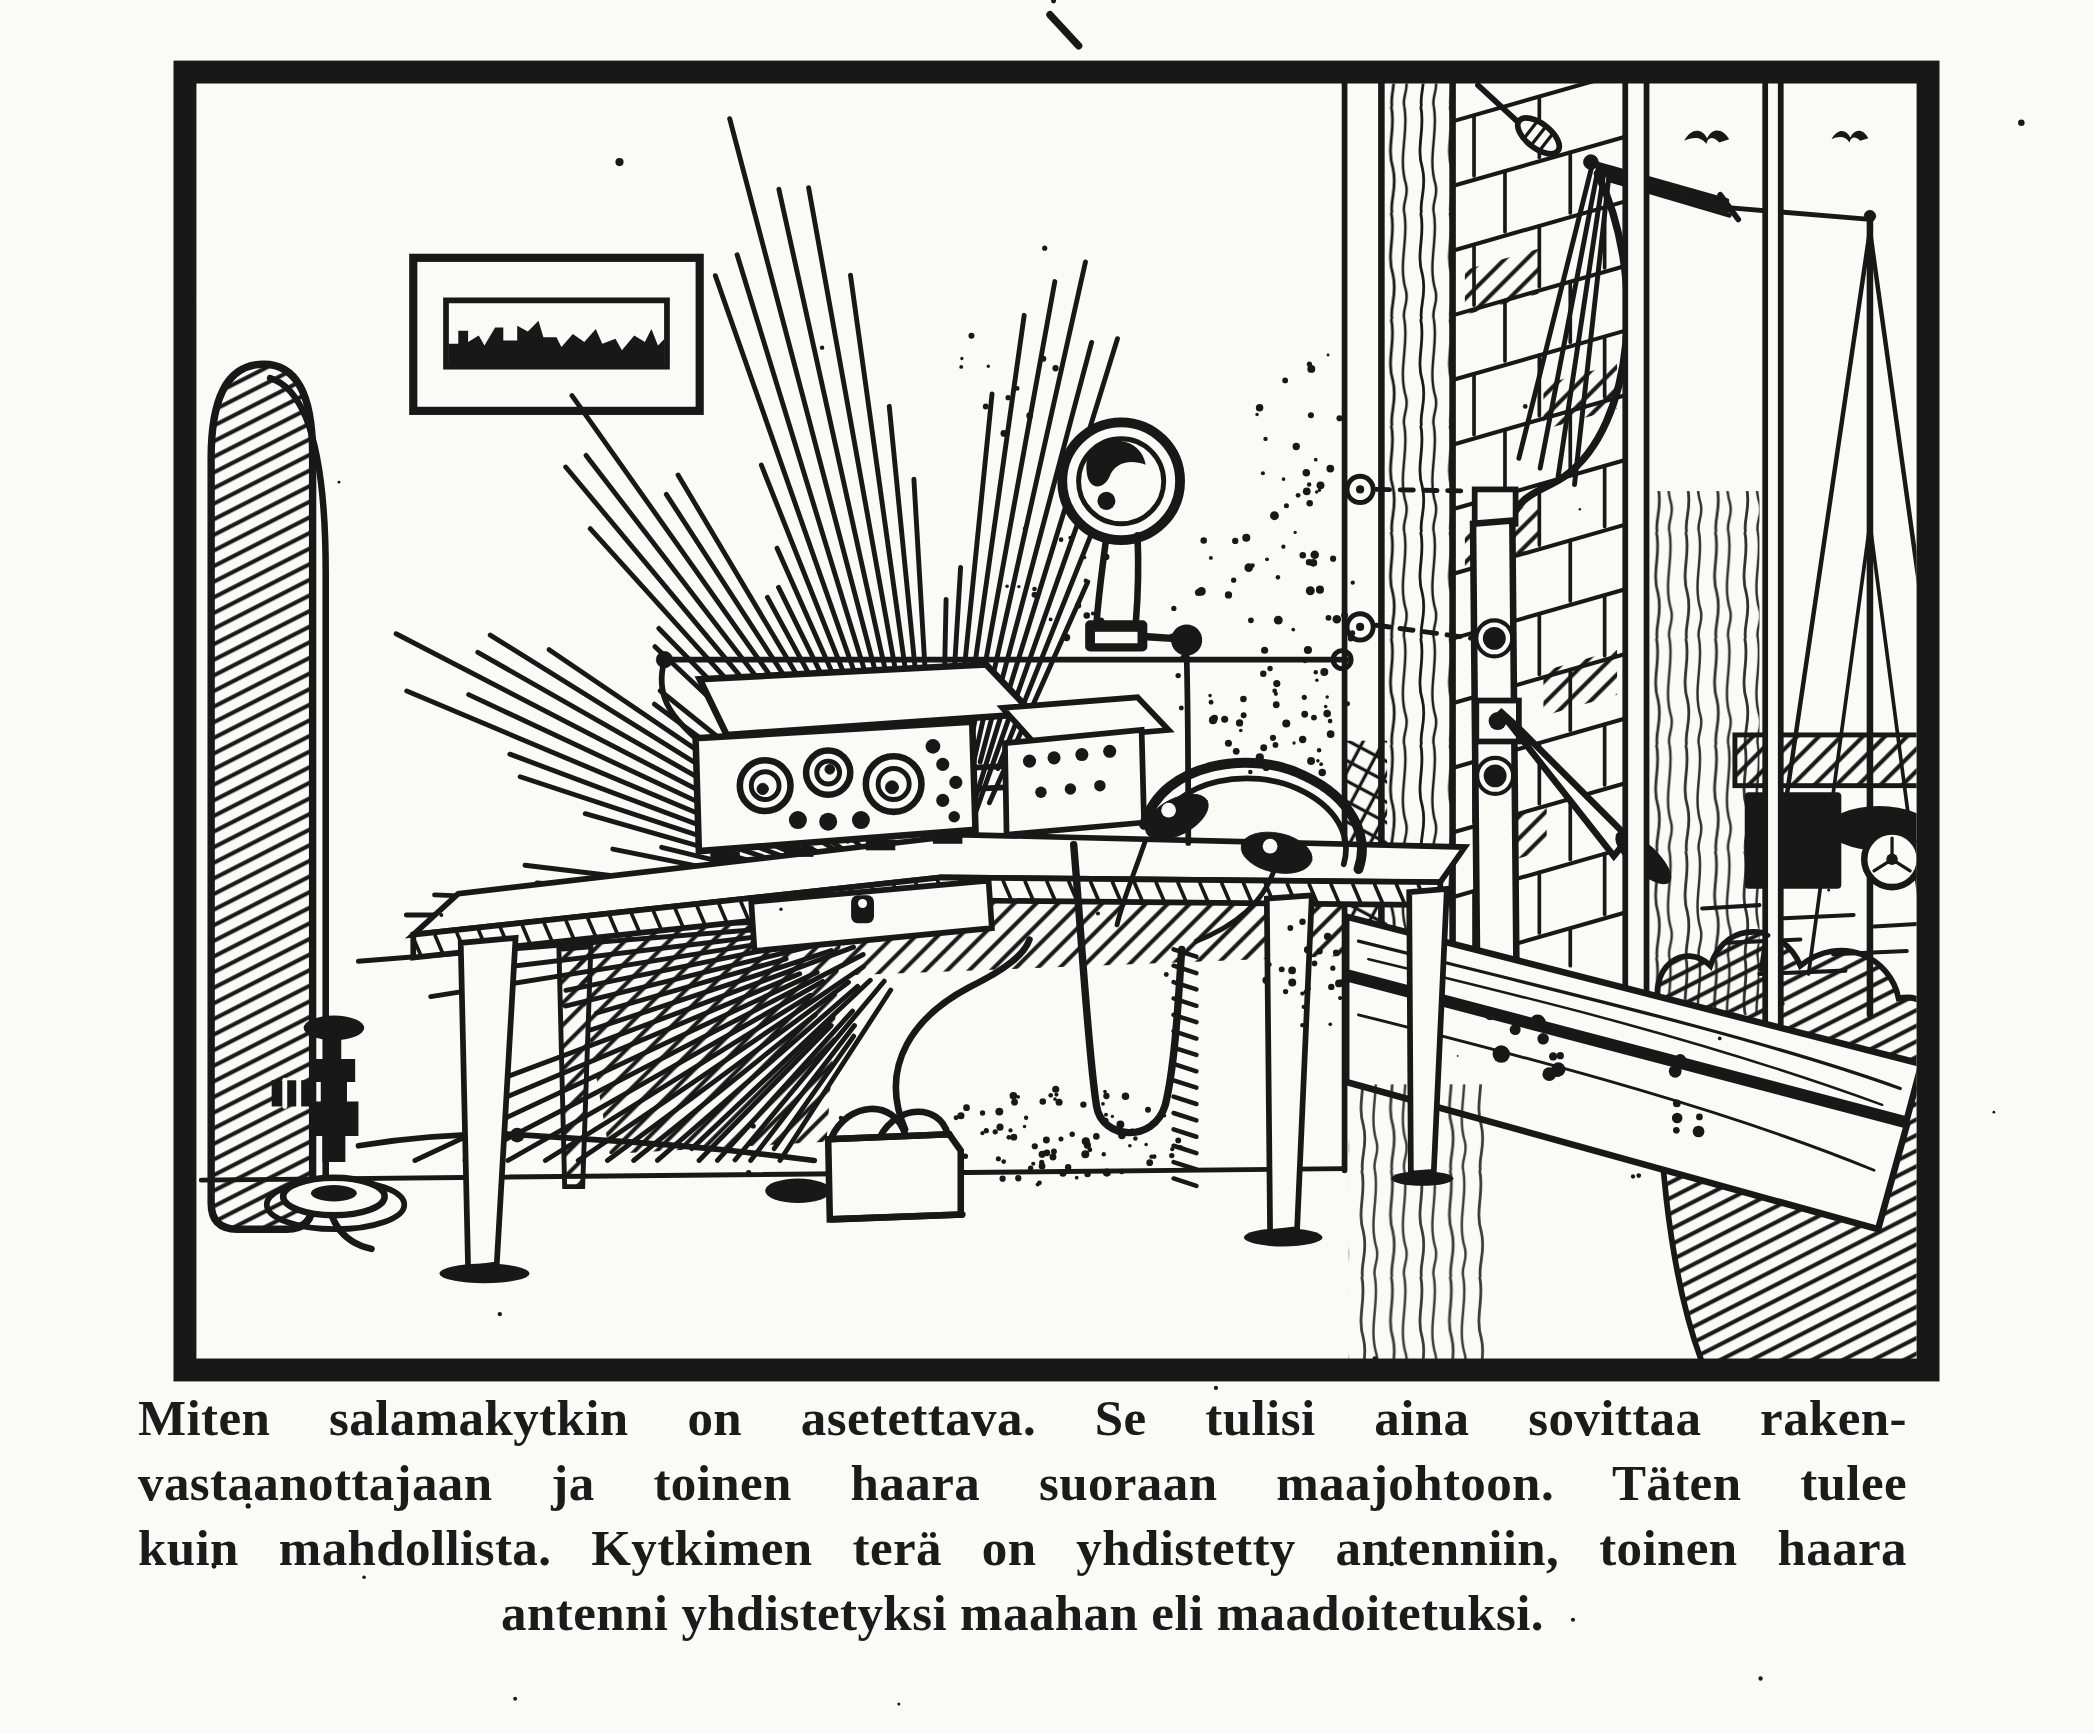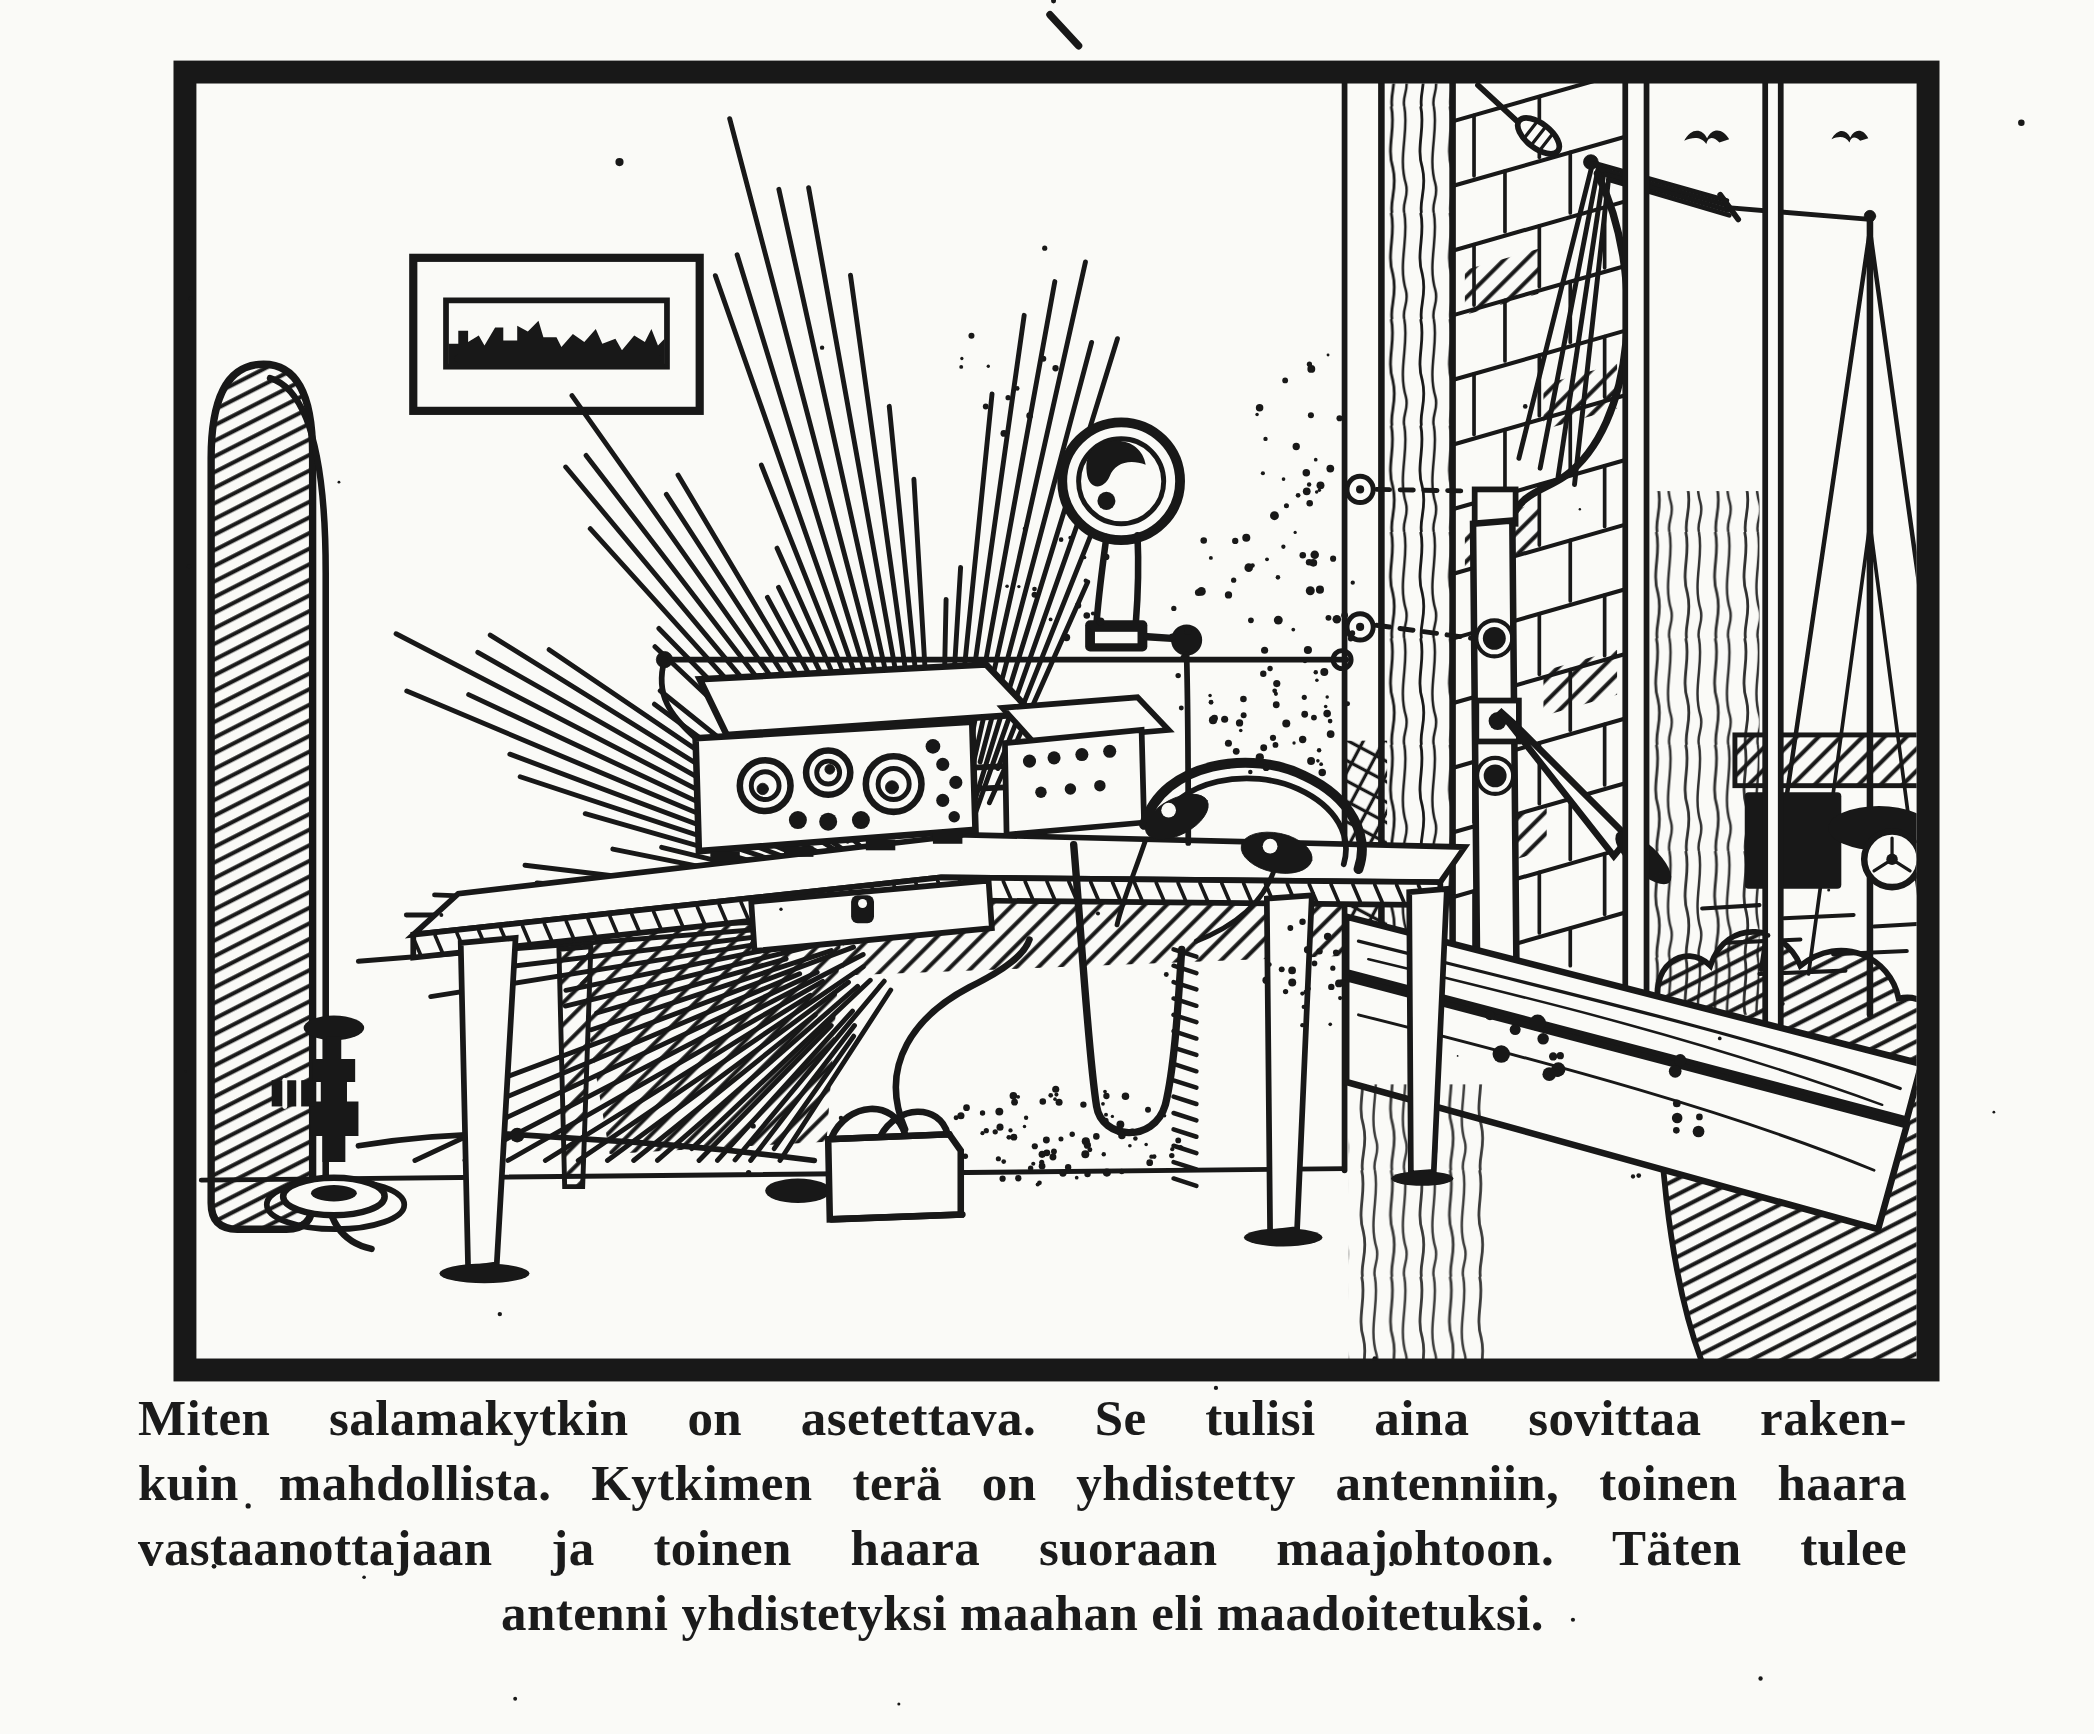--- a/index.html
+++ b/index.html
@@ -802,19 +802,19 @@
         <circle cx="1230.6244379052075" cy="716.2683946808188" r="2.1809266232796602" fill="#181818"></circle>
         <circle cx="2002.4688849237136" cy="1436.4233184589182" r="2.872384283725351" fill="#181818"></circle>
         <circle cx="1341.6926247168763" cy="1116.265807448079" r="2.470993880960622" fill="#181818"></circle>
         <circle cx="2160.4010389374575" cy="1143.0289899665065" r="2.923306299244662" fill="#181818"></circle>
         <circle cx="1781.1410757252675" cy="1290.2682011249792" r="1.070710565834637" fill="#181818"></circle>
       </g>
 </svg>
 
 <div class="caption">
   <div class="cap-line">Miten salamakytkin on asetettava. Se tulisi aina sovittaa raken-</div>
+  <div class="cap-line">vastaanottajaan ja toinen haara suoraan maajohtoon. Täten tulee</div>
   <div class="cap-line">kuin mahdollista. Kytkimen terä on yhdistetty antenniin, toinen haara</div>
-  <div class="cap-line">vastaanottajaan ja toinen haara suoraan maajohtoon. Täten tulee</div>
   <div class="cap-line center">antenni yhdistetyksi maahan eli maadoitetuksi.</div>
 </div>
 
 </div>
 
 
 </body></html>

